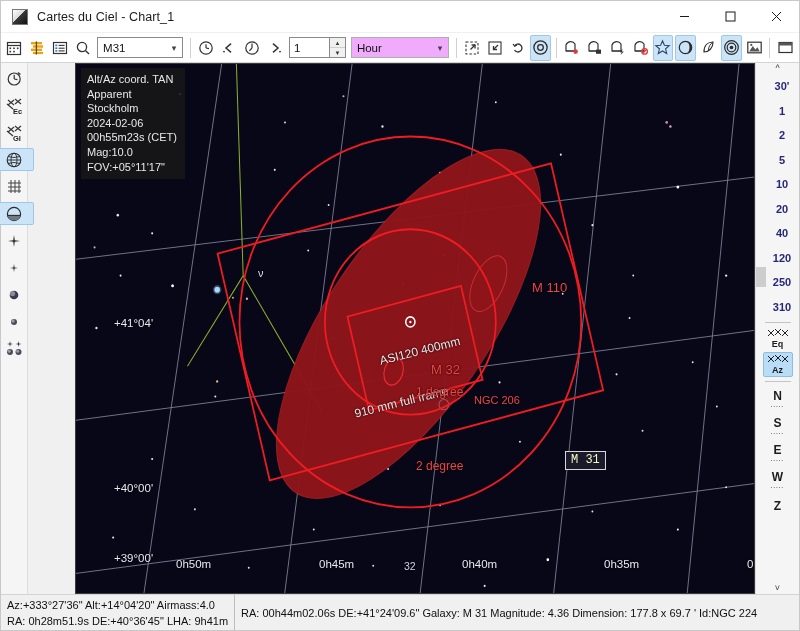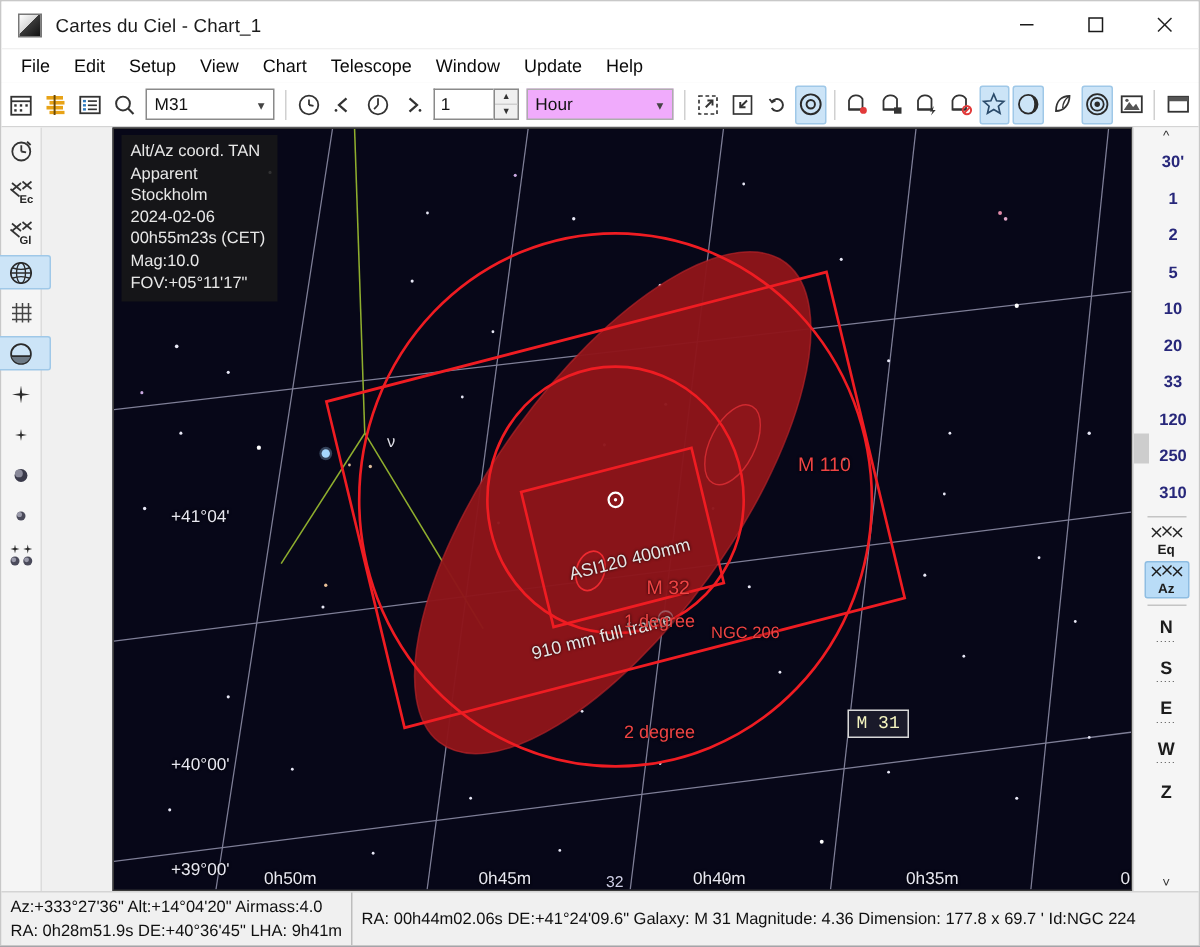--- a/index.html
+++ b/index.html
@@ -231,31 +231,20 @@
       </div>
       <div class="win-btn close">
         <svg width="11" height="11" viewBox="0 0 11 11">
             <line x1="1" y1="1" x2="10" y2="10" stroke="currentColor" stroke-width="1"></line>
             <line x1="10" y1="1" x2="1" y2="10" stroke="currentColor" stroke-width="1"></line>
           </svg>
       </div>
     </div>
   </div>
 
-  <div class="menubar">
-    <div class="menu-item">File</div>
-    <div class="menu-item">Edit</div>
-    <div class="menu-item">Setup</div>
-    <div class="menu-item">View</div>
-    <div class="menu-item">Chart</div>
-    <div class="menu-item">Telescope</div>
-    <div class="menu-item">Window</div>
-    <div class="menu-item">Update</div>
-    <div class="menu-item">Help</div>
-  </div>
 
   <div class="toolbar">
 
     <div class="tb-btn">
       <svg width="16" height="16" viewBox="0 0 16 16">
           <rect x="1.5" y="2.5" width="13" height="12" fill="none" stroke="#333" stroke-width="1.2"></rect>
           <line x1="1.5" y1="5.5" x2="14.5" y2="5.5" stroke="#333" stroke-width="1.2"></line>
           <rect x="3.5" y="7.5" width="1.6" height="1.6" fill="#333"></rect>
           <rect x="7.2" y="7.5" width="1.6" height="1.6" fill="#333"></rect>
           <rect x="10.9" y="7.5" width="1.6" height="1.6" fill="#333"></rect>
@@ -708,21 +697,21 @@
     <div class="rail-r">
       <div class="rail-thumb" style="top:204px;"></div>
       <div class="scroll-up">^</div>
       <div class="zoomlist">
         <div class="zoom-item">30'</div>
         <div class="zoom-item">1</div>
         <div class="zoom-item">2</div>
         <div class="zoom-item">5</div>
         <div class="zoom-item">10</div>
         <div class="zoom-item">20</div>
-        <div class="zoom-item">33</div>
+        <div class="zoom-item">40</div>
         <div class="zoom-item">120</div>
         <div class="zoom-item">250</div>
         <div class="zoom-item">310</div>
       </div>
       <div class="rail-div"></div>
 
       <div class="coordbtn">
         <svg width="24" height="14" viewBox="0 0 24 14">
             <g stroke="#222" stroke-width="1" fill="none">
               <line x1="2" y1="2" x2="8" y2="8"></line>

